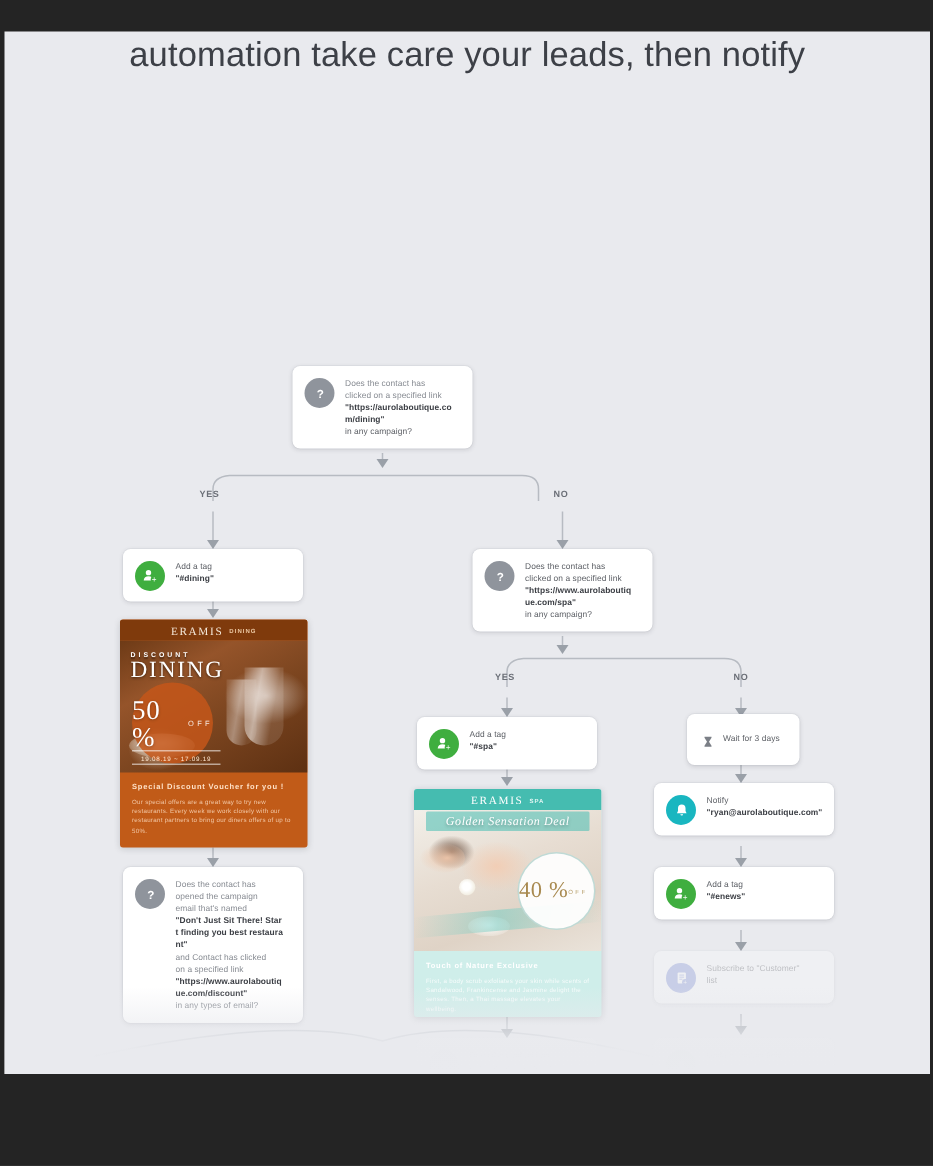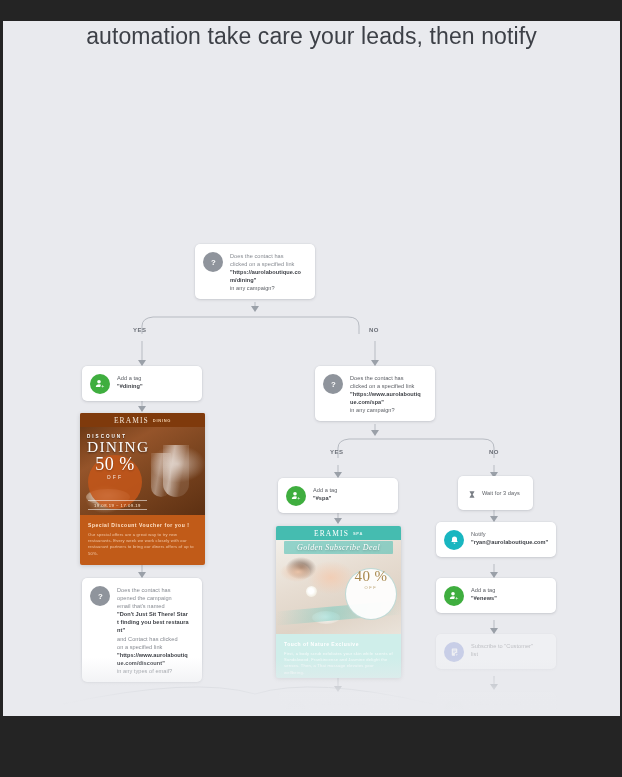--- a/index.html
+++ b/index.html
@@ -165,21 +165,21 @@
   }
   .voucher .disc-txt .d2 {
     font-family: "Liberation Serif", serif;
     font-size: 15.5px; letter-spacing: 1.2px; line-height: 16px;
     text-shadow: 0 1px 2px rgba(0,0,0,.55);
   }
   .voucher .seal {
     position: absolute; left: 8px; top: 28px;
     width: 54px; height: 54px; border-radius: 50%;
     background: rgba(196,86,26,.86);
-    display:flex; flex-direction:column; align-items:center; justify-content:flex-start;
+    display:flex; flex-direction:row; align-items:center; justify-content:flex-end;
   }
   .voucher .seal .pct {
     font-family: "Liberation Serif", serif;
     color:#fff; font-size: 18px; line-height:18px; letter-spacing:.5px;
     text-shadow: 0 1px 2px rgba(0,0,0,.3);
   }
   .voucher .seal .off {
     color: rgba(255,255,255,.85); font-size: 5px; letter-spacing: 2.2px;
     margin-top: 1px;
   }
@@ -248,21 +248,21 @@
   .spa .wave {
     position:absolute; left:0; bottom:14px; width:100%; height:14px;
     background: linear-gradient(100deg, rgba(120,205,195,.0) 0%, rgba(120,205,195,.55) 45%, rgba(120,205,195,.0) 100%);
     transform: rotate(-5deg);
   }
   .spa .badge {
     position:absolute; right:4px; top:28px;
     width:52px; height:52px; border-radius:50%;
     background: rgba(255,255,255,.92);
     border: 1px solid rgba(140,190,183,.55);
-    display:flex; flex-direction:column; align-items:center; justify-content:flex-start;
+    display:flex; flex-direction:row; align-items:center; justify-content:flex-start;
   }
   .spa .badge .pct {
     font-family:"Liberation Serif", serif;
     color:#a8894f; font-size:15px; line-height:15px; letter-spacing:.4px;
   }
   .spa .badge .off {
     color:#b9a06e; font-size:4px; letter-spacing:1.6px; margin-top:1px;
   }
   .spa .sfoot { padding: 7px 8px 8px; }
   .spa .sfoot .t1 {
@@ -467,21 +467,21 @@
         </span>
       </div>
 
       <div class="card spa" style="left:273px; top:350px; width:125px; height:152px;">
         <div class="shead">
           <span class="brand">ERAMIS</span>
           <span class="sub">SPA</span>
         </div>
         <div class="sphoto">
           <div class="dealbar"></div>
-          <div class="deal">Golden Subscribe Deal</div>
+          <div class="deal">Golden Sensation Deal</div>
           <div class="hand"></div>
           <div class="flower"></div>
           <div class="towel"></div>
           <div class="wave"></div>
           <div class="badge">
             <div class="pct">40 %</div>
             <div class="off">OFF</div>
           </div>
         </div>
         <div class="sfoot">

